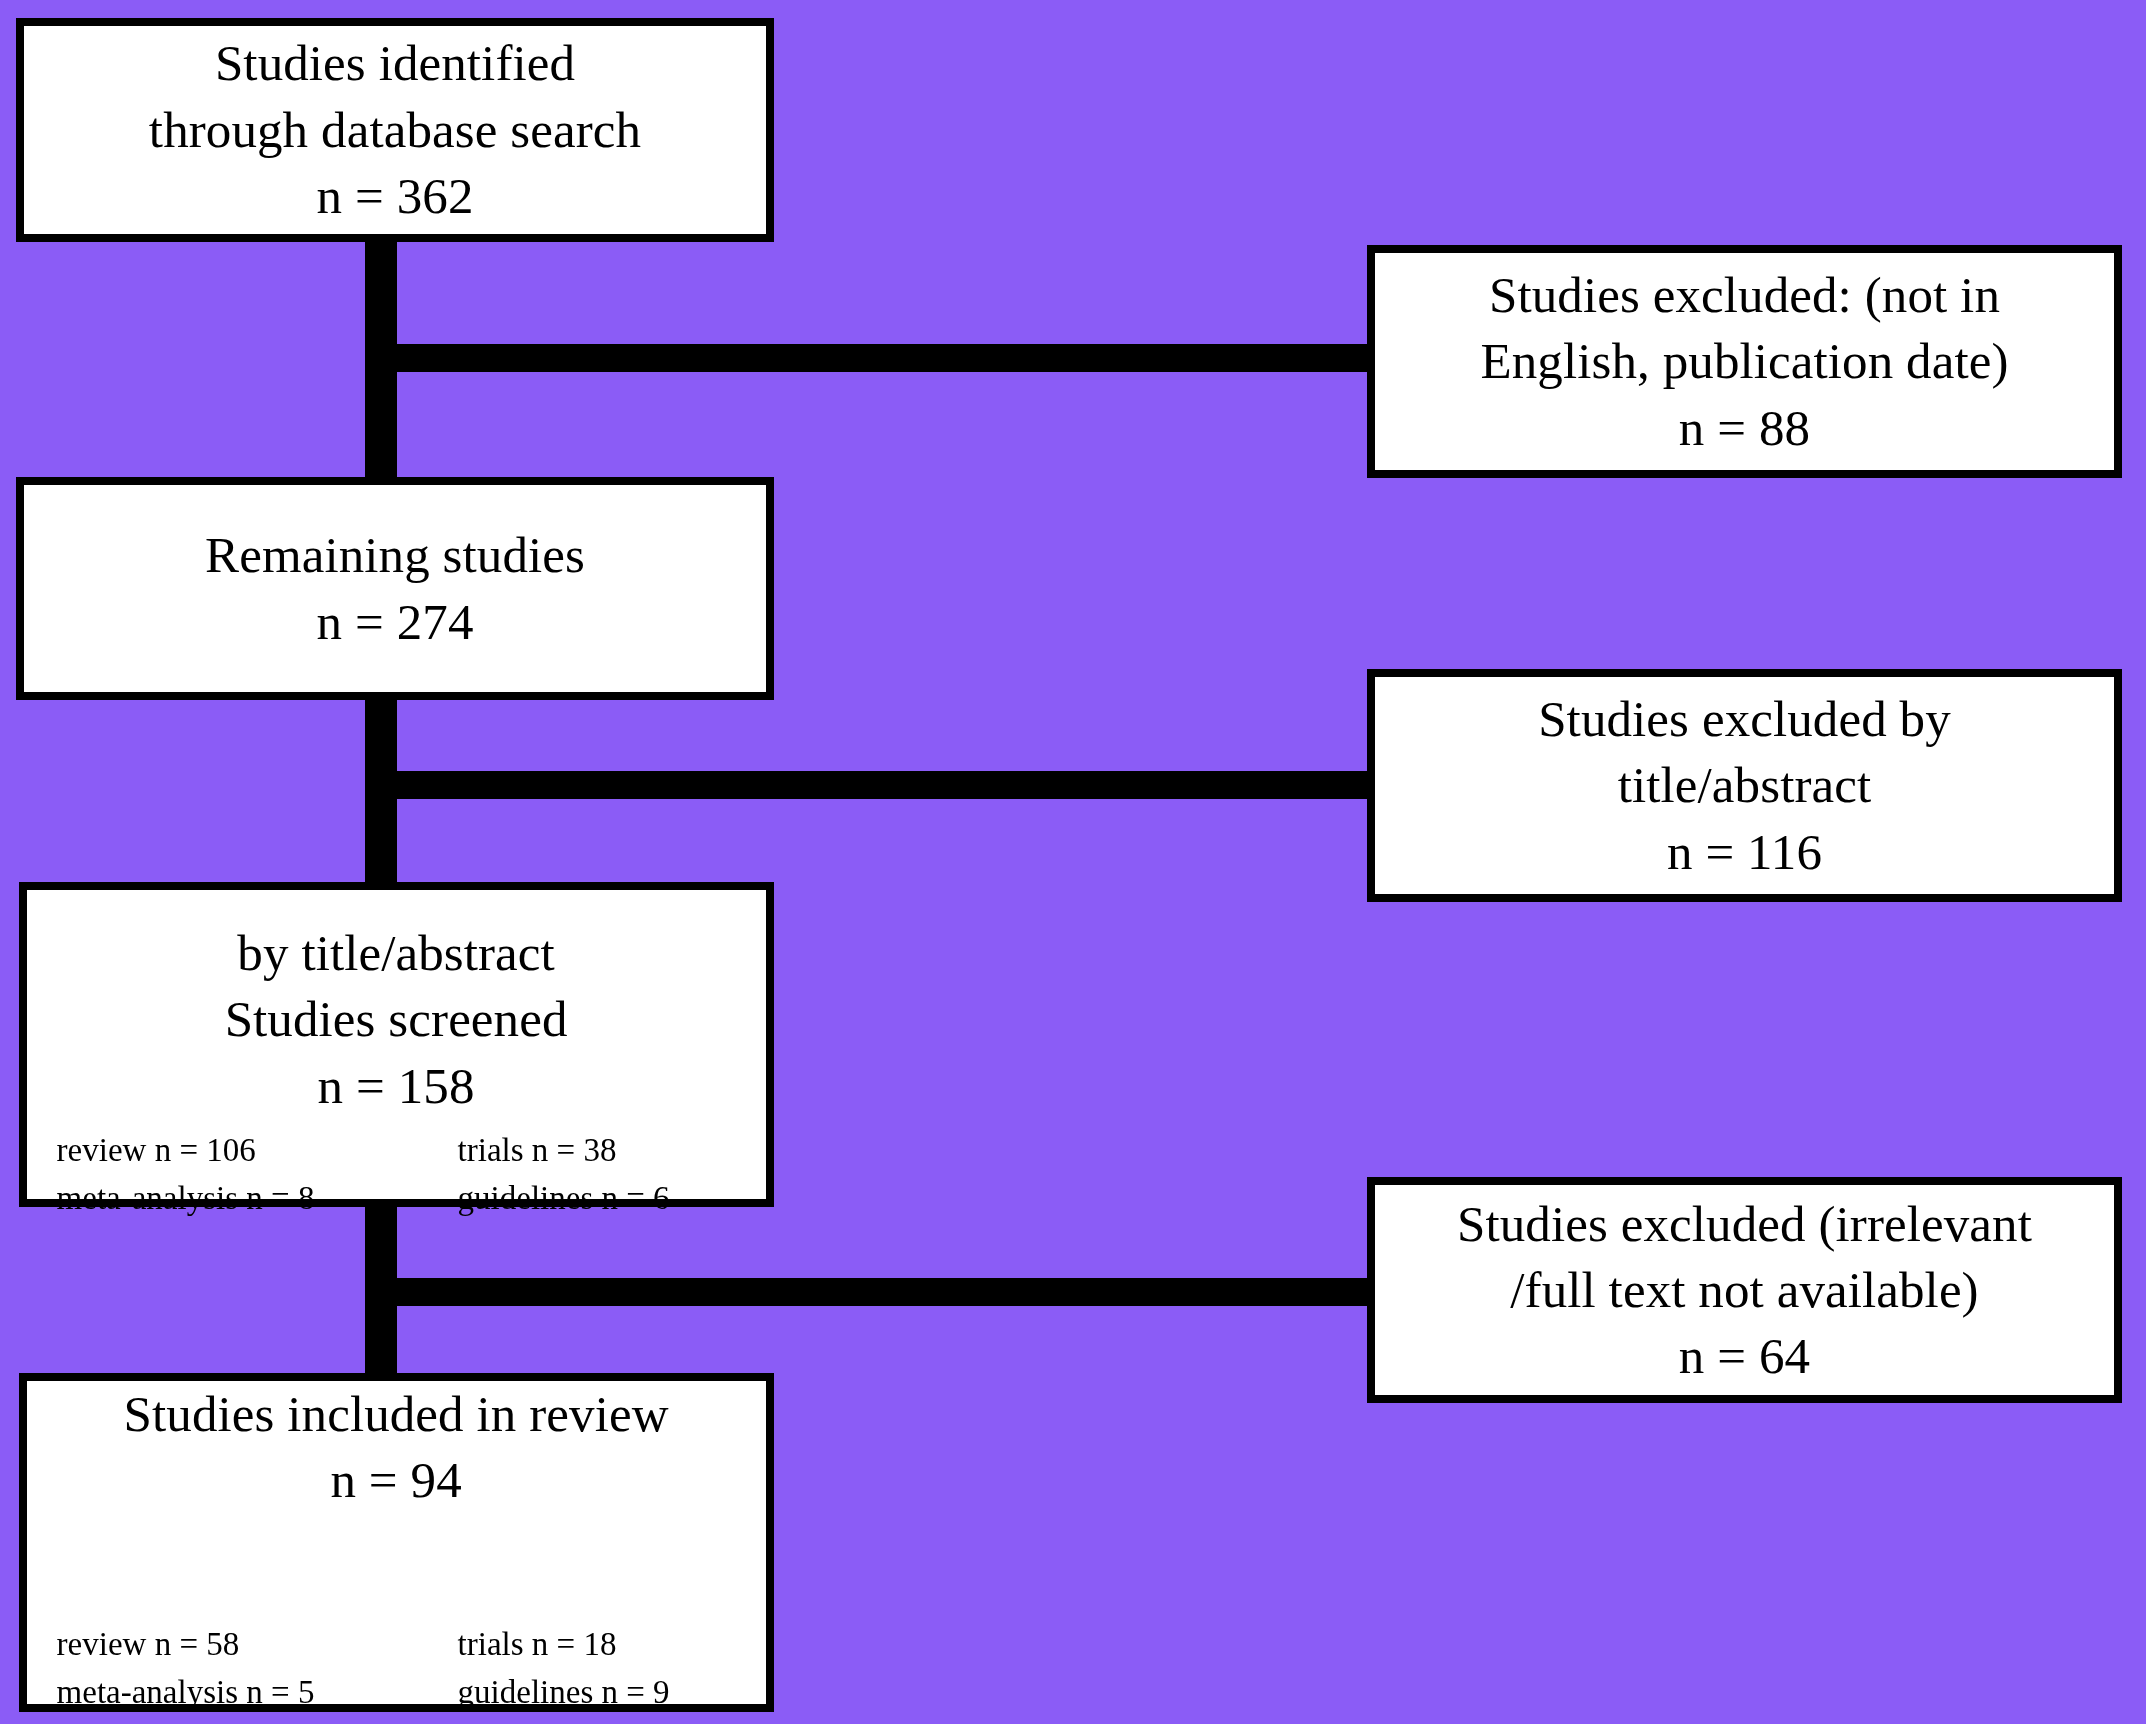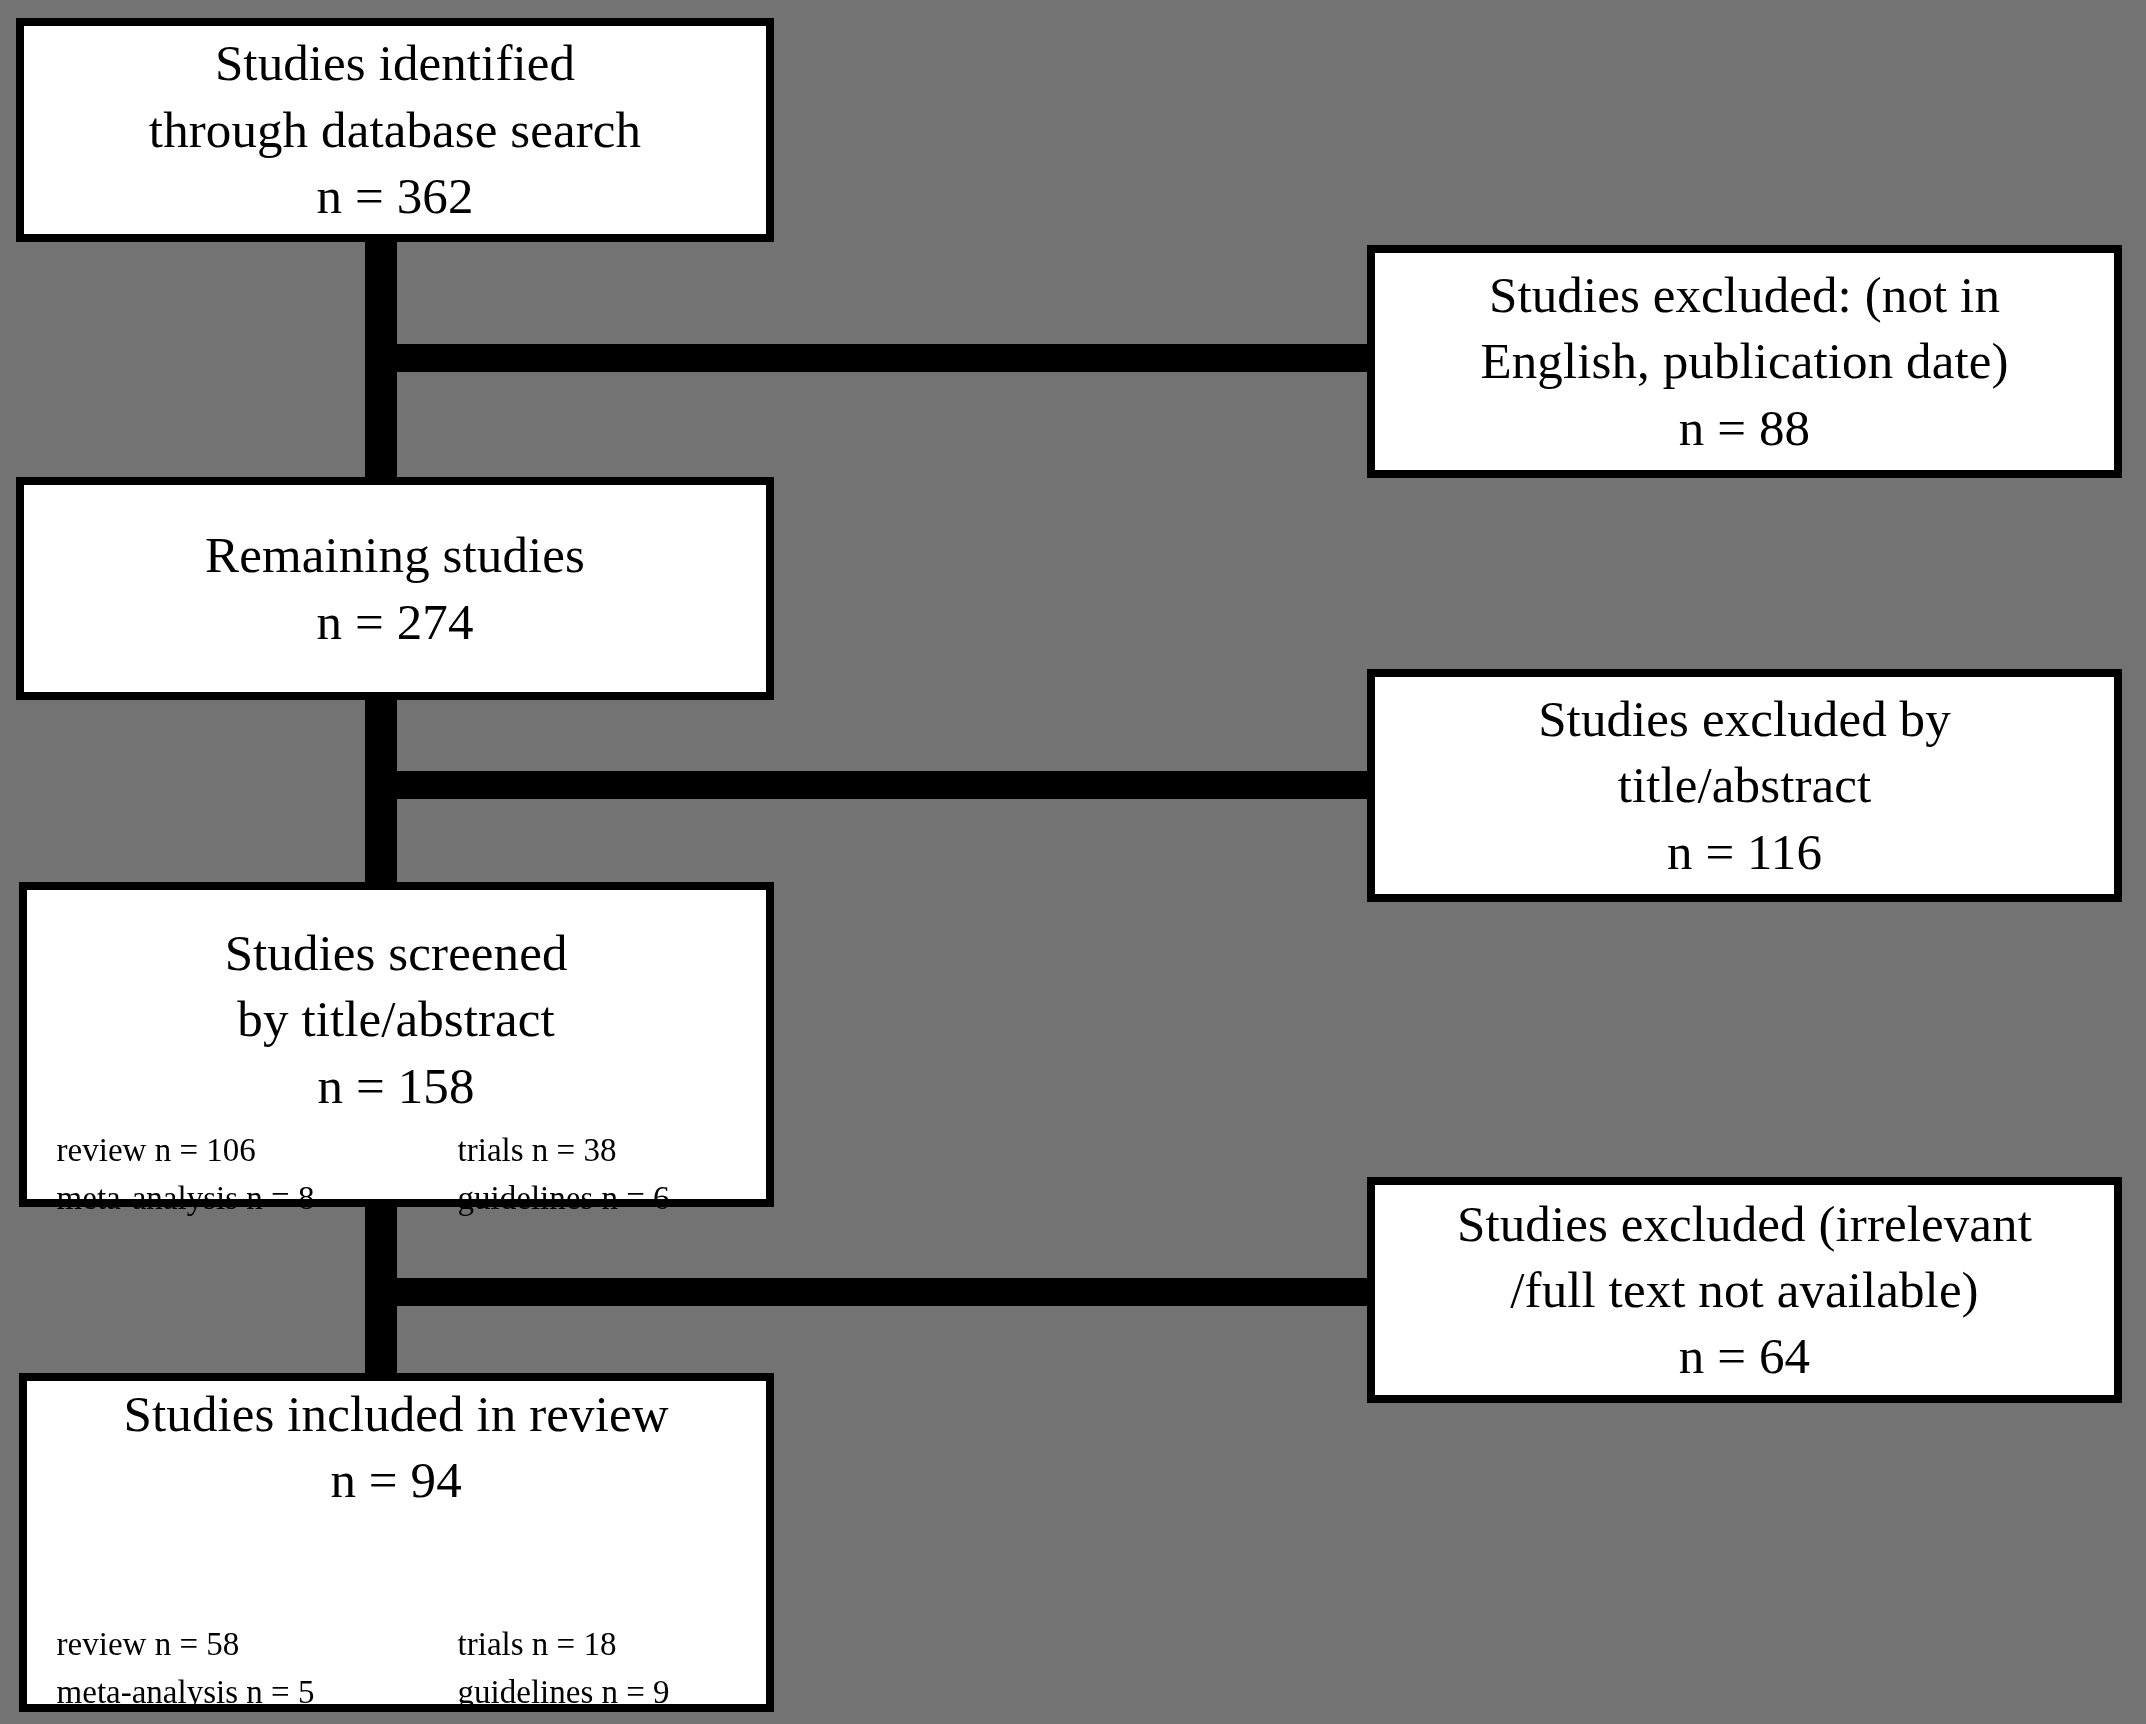--- a/index.html
+++ b/index.html
@@ -6,21 +6,21 @@
   html, body {
     margin: 0;
     padding: 0;
     background: #ffffff;
   }
 
   #diagram {
     position: relative;
     width: 2147px;
     height: 1725px;
-    background: #737373;
+    background: #8b5cf6;
     font-family: "Liberation Serif", "DejaVu Serif", serif;
     color: #000000;
     overflow: hidden;
   }
 
   
   .node {
     position: absolute;
     box-sizing: border-box;
     background: #ffffff;
@@ -110,22 +110,22 @@
 
   <div class="node" style="left:16px; top:477px; width:758px; height:223px;text-align:center;">
     <div class="main-text">
       <span class="line">Remaining studies</span>
       <span class="line">n = 274</span>
     </div>
   </div>
 
   <div class="node with-stats" style="left:18.6px; top:882px; width:755px; height:325px; padding-top:30px;">
     <div class="main-text">
+      <span class="line">by title/abstract</span>
       <span class="line">Studies screened</span>
-      <span class="line">by title/abstract</span>
       <span class="line">n = 158</span>
     </div>
     <div class="stats" style="top:199px;">
       <div class="stats-col col-left">
         <span class="stat">review n = 106</span>
         <span class="stat">meta-analysis n = 8</span>
       </div>
       <div class="stats-col col-right">
         <span class="stat">trials n = 38</span>
         <span class="stat">guidelines n = 6</span>

